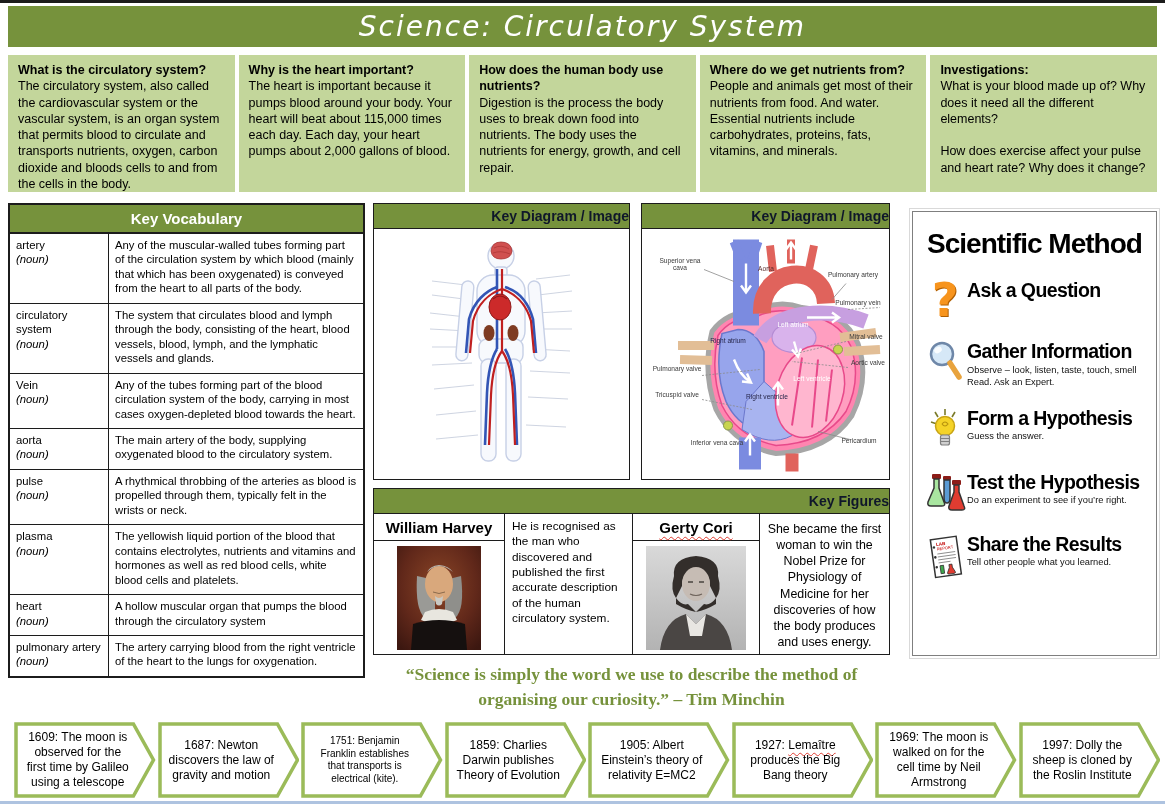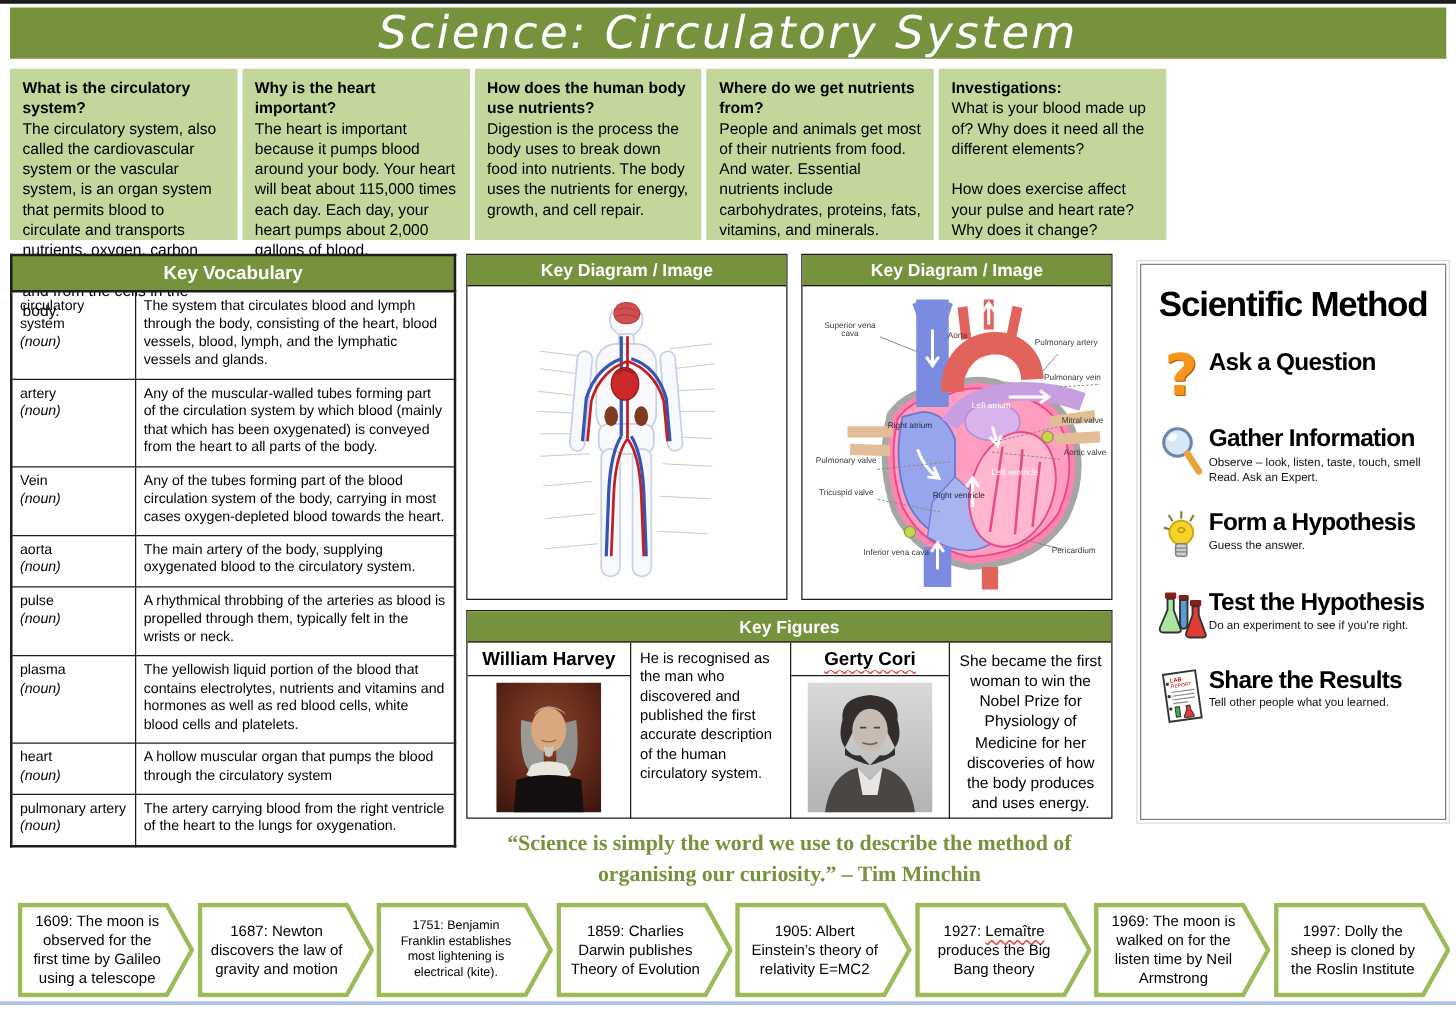--- a/index.html
+++ b/index.html
@@ -7,40 +7,40 @@
     width:1165px;height:808px;position:relative;background:#ffffff;
     font-family:"Liberation Sans",sans-serif;color:#000;overflow:hidden;
   }
   .topline{position:absolute;left:0;top:0;width:1165px;height:3px;background:#1c1c1c;}
   .bottomline{position:absolute;left:0;top:801px;width:1165px;height:3px;background:#aec3e0;}
 
   
   .title-bar{
     position:absolute;left:8px;top:6px;width:1149px;height:41px;background:#76923C;
     color:#fff;display:flex;align-items:center;justify-content:center;
-    font-size:36px;font-style:italic;letter-spacing:2px;font-family:"DejaVu Sans",sans-serif;
+    font-size:28px;font-style:italic;letter-spacing:2px;font-family:"DejaVu Sans",sans-serif;
   }
 
   
-  .qrow{position:absolute;left:8px;top:55px;width:925px;height:137px;display:flex;gap:4px;}
+  .qrow{position:absolute;left:8px;top:55px;width:1149px;height:137px;display:flex;gap:4px;}
   .qbox{flex:1;background:#C3D69B;padding:7px 10px;font-size:12.5px;line-height:1.3;}
   .qbox .qhead{font-weight:bold;margin:0;}
   .qbox .qbody{margin:0;white-space:pre-line;}
 
   
   .vocab{position:absolute;left:8px;top:203px;width:357px;}
   table.vtab{border-collapse:collapse;width:100%;border:2px solid #1c1c1c;}
   .vtab th{background:#76923C;color:#ffffff;font-size:15px;padding:5px 4px;border:2px solid #1c1c1c;}
   .vtab td{border:1.5px solid #1c1c1c;font-size:11.3px;padding:4px 6px 7px 6px;vertical-align:top;line-height:1.28;}
   td.term{width:86px;}
   .pos{font-style:italic;}
 
   
   .panel{position:absolute;border:1.5px solid #1c1c1c;background:#fff;box-sizing:border-box;}
-  .panel-h{background:#76923C;color:#ffffff;font-weight:bold;text-align:center;font-size:14px;
+  .panel-h{background:#76923C;color:#0f172a;font-weight:bold;text-align:right;font-size:14px;
            padding:4px 0;border-bottom:1.5px solid #1c1c1c;}
   #diagram1{left:373px;top:203px;width:257px;height:277px;}
   #diagram2{left:641px;top:203px;width:249px;height:277px;}
   #figures{left:373px;top:488px;width:517px;height:167px;}
 
   .diag-body{position:relative;width:100%;height:246px;overflow:hidden;}
 
   
   .hlbl{position:absolute;font-size:6.6px;line-height:1.12;color:#3a3a3a;text-align:center;}
   .hlbl.light{color:#fff;}
@@ -113,26 +113,26 @@
   </div>
 </div>
 
 <div class="vocab">
   <table class="vtab">
     <tbody>
         <tr>
           <th colspan="2">Key Vocabulary</th>
         </tr>
     <tr>
+          <td class="term"><span>artery</span><br><span class="pos">(noun)</span></td>
+          <td>Any of the muscular-walled tubes forming part of the circulation system by which blood (mainly that which has been oxygenated) is conveyed from the heart to all parts of the body.</td>
+        </tr>
+    <tr>
           <td class="term"><span>circulatory system</span><br><span class="pos">(noun)</span></td>
           <td>The system that circulates blood and lymph through the body, consisting of the heart, blood vessels, blood, lymph, and the lymphatic vessels and glands.</td>
-        </tr>
-    <tr>
-          <td class="term"><span>artery</span><br><span class="pos">(noun)</span></td>
-          <td>Any of the muscular-walled tubes forming part of the circulation system by which blood (mainly that which has been oxygenated) is conveyed from the heart to all parts of the body.</td>
         </tr>
     <tr>
           <td class="term"><span>Vein</span><br><span class="pos">(noun)</span></td>
           <td>Any of the tubes forming part of the blood circulation system of the body, carrying in most cases oxygen-depleted blood towards the heart.</td>
         </tr>
     <tr>
           <td class="term"><span>aorta</span><br><span class="pos">(noun)</span></td>
           <td>The main artery of the body, supplying oxygenated blood to the circulatory system.</td>
         </tr>
     <tr>
@@ -448,21 +448,21 @@
   <div class="chev">
     <svg viewBox="0 0 141 76" preserveAspectRatio="none">
         <polygon points="2,2 119,2 139,38 119,74 2,74" fill="#fff" stroke="#9BBB59" stroke-width="3.5"></polygon>
       </svg>
     <div class="txt">1687: Newton discovers the law of gravity and motion</div>
   </div>
   <div class="chev">
     <svg viewBox="0 0 141 76" preserveAspectRatio="none">
         <polygon points="2,2 119,2 139,38 119,74 2,74" fill="#fff" stroke="#9BBB59" stroke-width="3.5"></polygon>
       </svg>
-    <div class="txt small">1751: Benjamin Franklin establishes most lightening is electrical (kite).</div>
+    <div class="txt small">1751: Benjamin Franklin establishes that transports is electrical (kite).</div>
   </div>
   <div class="chev">
     <svg viewBox="0 0 141 76" preserveAspectRatio="none">
         <polygon points="2,2 119,2 139,38 119,74 2,74" fill="#fff" stroke="#9BBB59" stroke-width="3.5"></polygon>
       </svg>
     <div class="txt">1859: Charlies Darwin publishes Theory of Evolution</div>
   </div>
   <div class="chev">
     <svg viewBox="0 0 141 76" preserveAspectRatio="none">
         <polygon points="2,2 119,2 139,38 119,74 2,74" fill="#fff" stroke="#9BBB59" stroke-width="3.5"></polygon>
@@ -474,21 +474,21 @@
         <polygon points="2,2 119,2 139,38 119,74 2,74" fill="#fff" stroke="#9BBB59" stroke-width="3.5"></polygon>
       </svg>
     <div class="txt">
         <span><span>1927: </span><span class="wavy">Lemaître</span> <span>produces the Big Bang theory</span></span>
       </div>
   </div>
   <div class="chev">
     <svg viewBox="0 0 141 76" preserveAspectRatio="none">
         <polygon points="2,2 119,2 139,38 119,74 2,74" fill="#fff" stroke="#9BBB59" stroke-width="3.5"></polygon>
       </svg>
-    <div class="txt">1969: The moon is walked on for the listen time by Neil Armstrong</div>
+    <div class="txt">1969: The moon is walked on for the cell time by Neil Armstrong</div>
   </div>
   <div class="chev">
     <svg viewBox="0 0 141 76" preserveAspectRatio="none">
         <polygon points="2,2 119,2 139,38 119,74 2,74" fill="#fff" stroke="#9BBB59" stroke-width="3.5"></polygon>
       </svg>
     <div class="txt">1997: Dolly the sheep is cloned by the Roslin Institute</div>
   </div>
 </div>
 
 <div class="bottomline"></div>

